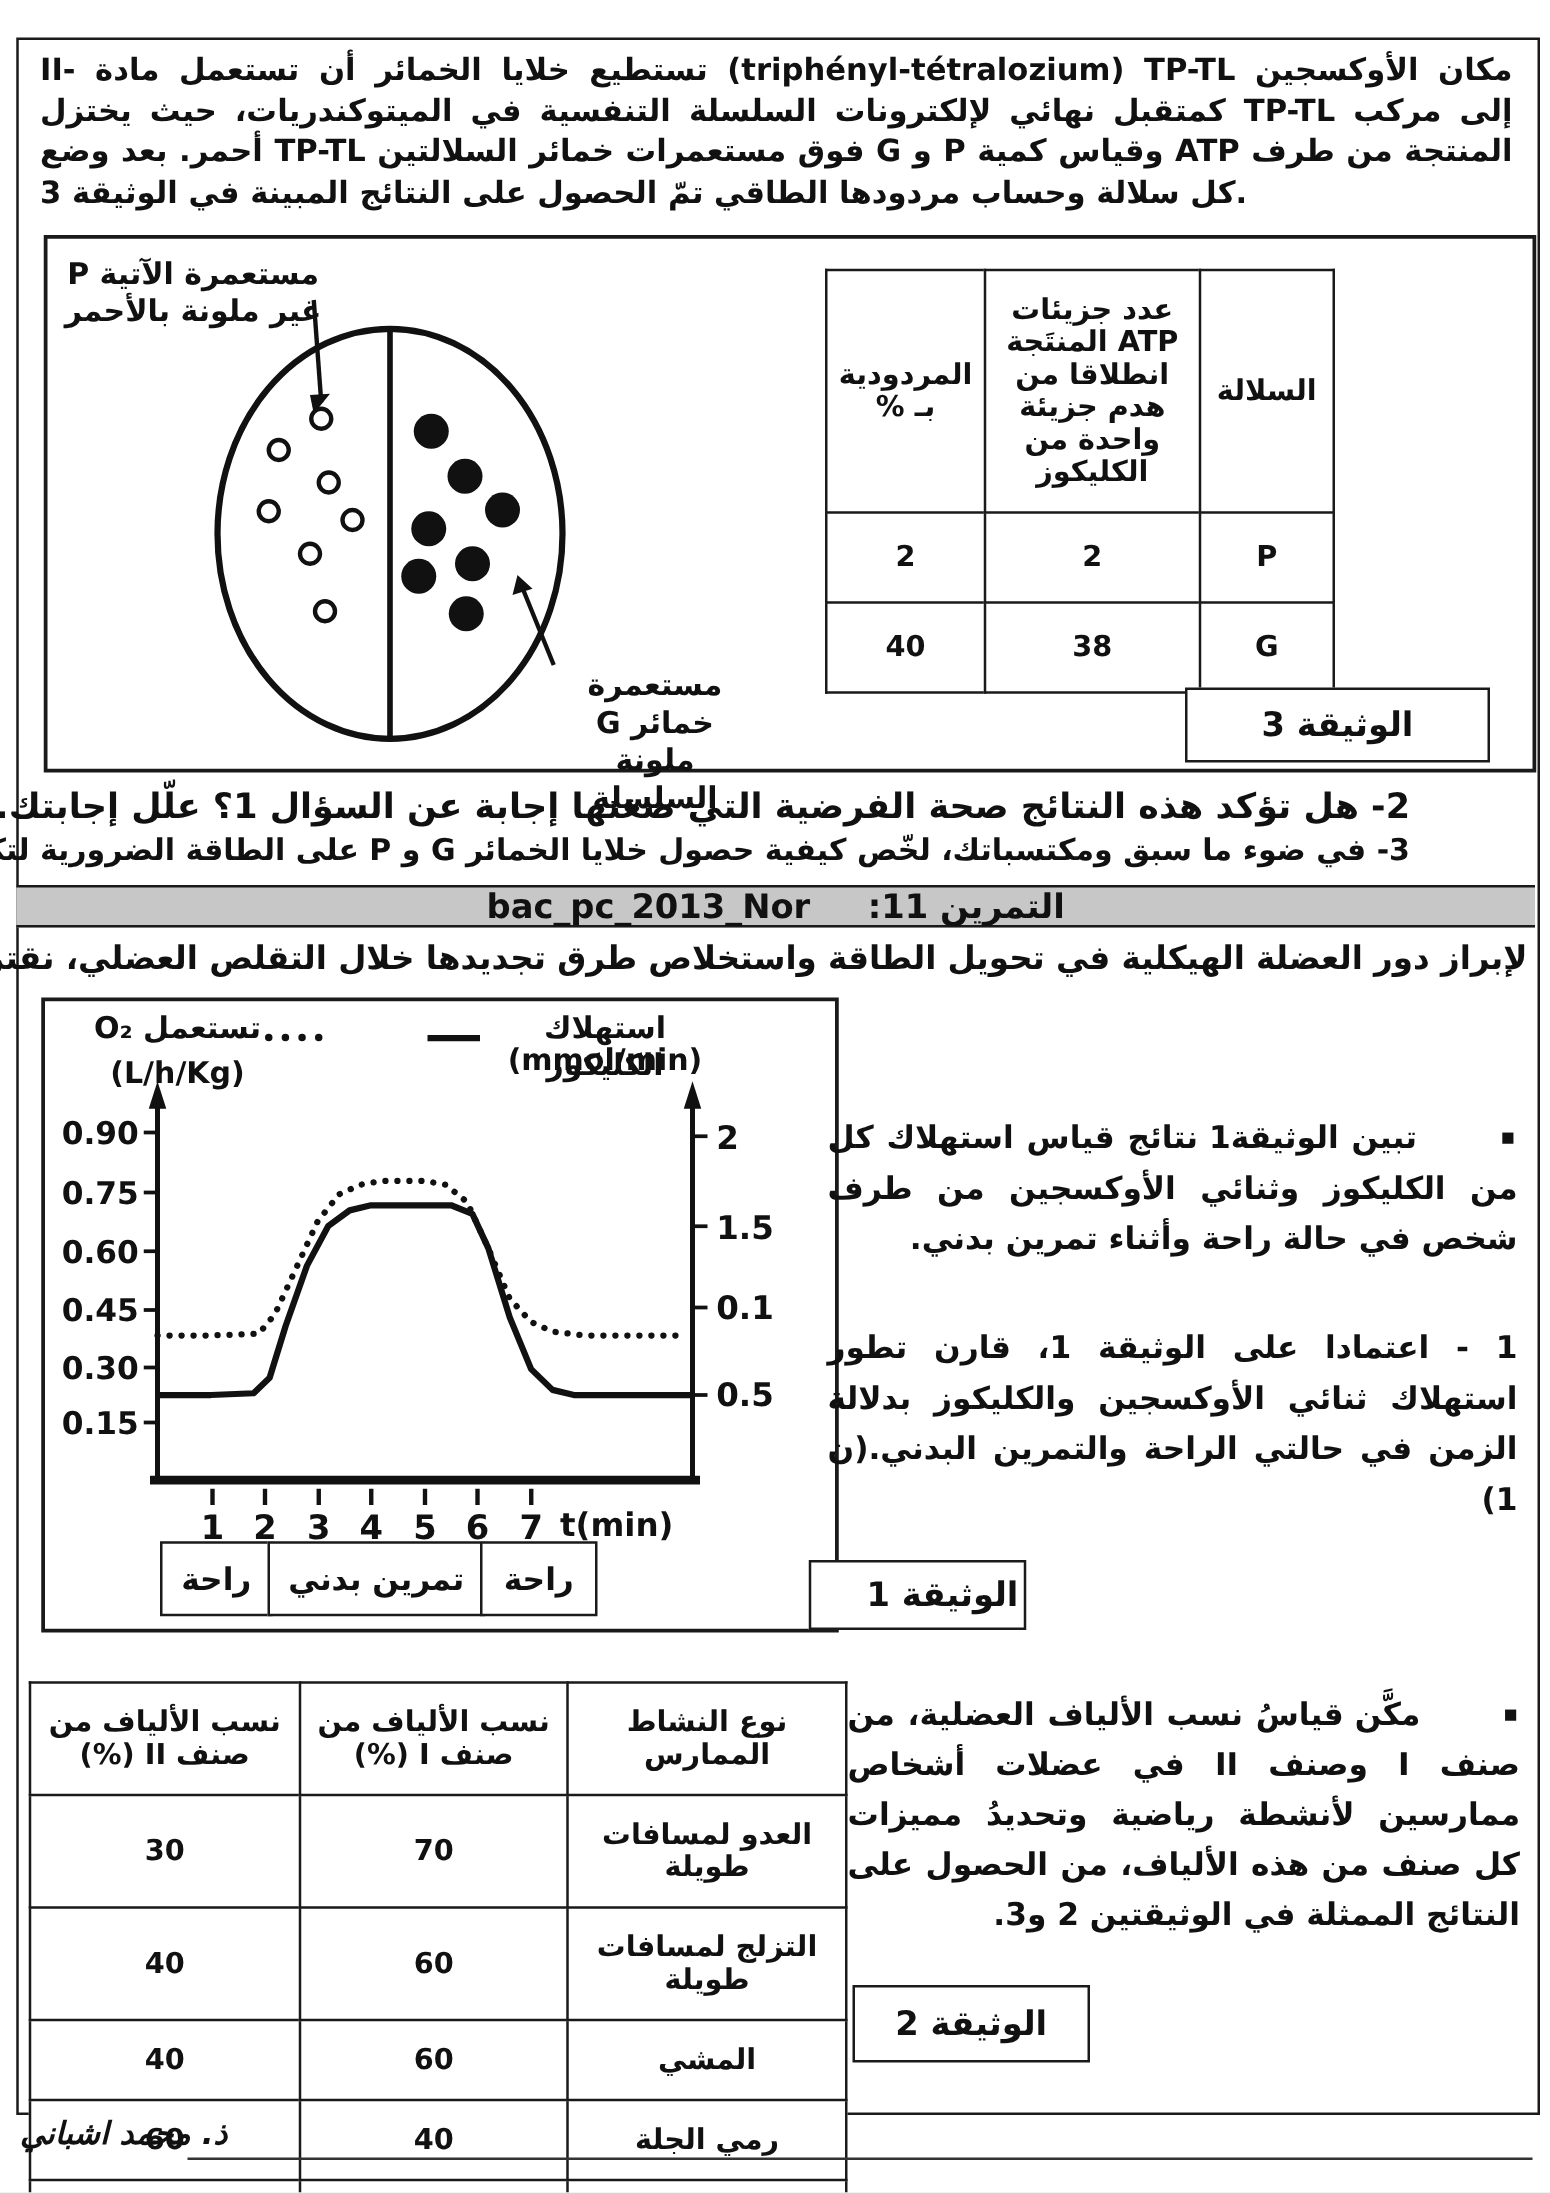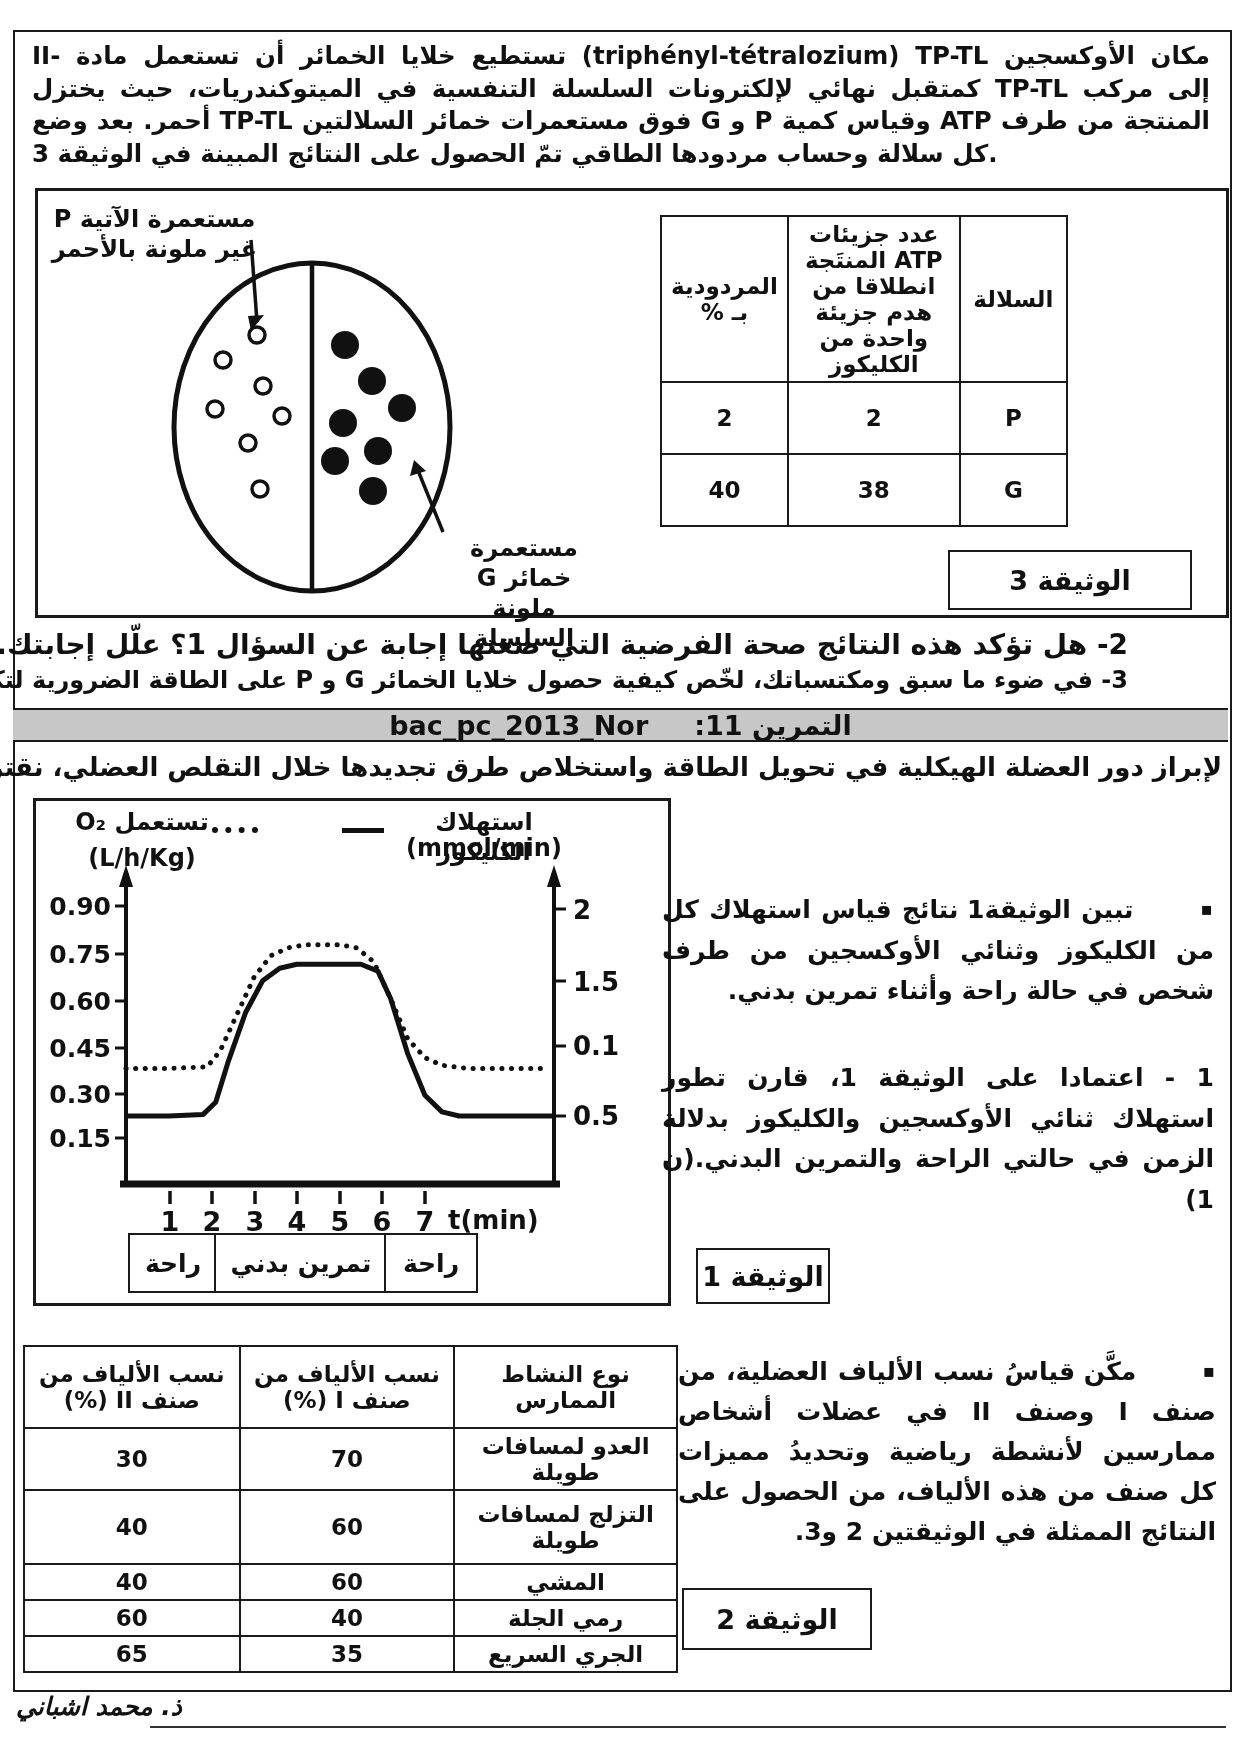--- a/index.html
+++ b/index.html
@@ -10,21 +10,21 @@
   .outer-box{border:2px solid #1a1a1a;}
   .fig-box{border:3px solid #1a1a1a;background:#fff;}
   .doc-label{border:2.5px solid #1a1a1a;background:#fff;display:flex;align-items:center;justify-content:center;
              font-size:27px;font-weight:700;}
   .graybar{background:#c7c7c7;border-top:2.5px solid #1a1a1a;border-bottom:2.5px solid #1a1a1a;
            display:flex;align-items:center;justify-content:center;gap:46px;font-size:27px;font-weight:700;}
   .para{font-weight:700;text-align:justify;line-height:1.33;}
   .qline{font-weight:700;white-space:nowrap;}
   table.sheet{border-collapse:collapse;direction:rtl;background:#fff;}
   table.sheet td,table.sheet th{border:2.5px solid #1a1a1a;text-align:center;vertical-align:middle;
-        font-weight:700;padding:4px 6px;}
+        font-weight:700;padding:18px 6px;}
   .legend-key-dotted{border-top:6px dotted #111;width:46px;}
   .legend-key-solid{border-top:5px solid #111;width:42px;}
   .phase-box{position:absolute;border:2.5px solid #1a1a1a;background:#fff;display:flex;align-items:center;
              justify-content:center;font-size:25px;font-weight:700;}
   .petri-label{font-size:24px;font-weight:700;text-align:center;line-height:1.25;}
   svg text{font-family:"DejaVu Sans",sans-serif;fill:#111;}
 </style>
 </head>
 <body>
 
@@ -190,21 +190,21 @@
     </div>
   </div>
 
   <div class="abs rtl para" style="left:662px;top:890px;width:552px;font-size:25px;line-height:1.62;">
     <span style="font-size:18px;vertical-align:3px;">▪</span>
     <span style="display:inline-block;width:46px;"></span>
     <span>تبين الوثيقة1 نتائج قياس استهلاك كل من الكليكوز وثنائي الأوكسجين من طرف شخص في حالة راحة وأثناء تمرين بدني.</span>
   </div>
   <div class="abs rtl para" style="left:662px;top:1058px;width:552px;font-size:25px;line-height:1.62;">1 - اعتمادا على الوثيقة 1، قارن تطور استهلاك ثنائي الأوكسجين والكليكوز بدلالة الزمن في حالتي الراحة والتمرين البدني.(ن 1)</div>
 
-  <div class="abs doc-label rtl" style="left:696px;top:1248px;width:130px;height:52px;">الوثيقة 1</div>
+  <div class="abs doc-label rtl" style="left:647px;top:1248px;width:130px;height:52px;padding-left:40px;">الوثيقة 1</div>
 
   <div class="abs rtl para" style="left:678px;top:1352px;width:538px;font-size:25px;line-height:1.6;">
     <span style="font-size:18px;vertical-align:3px;">▪</span>
     <span style="display:inline-block;width:46px;"></span>
     <span>مكَّن قياسُ نسب الألياف العضلية، من صنف I وصنف II في عضلات أشخاص ممارسين لأنشطة رياضية وتحديدُ مميزات كل صنف من هذه الألياف، من الحصول على النتائج الممثلة في الوثيقتين 2 و3.</span>
   </div>
 
   <table class="sheet abs" style="left:23px;top:1345px;width:655px;font-size:23px;">
     <tbody>
         <tr style="height:82px;">

